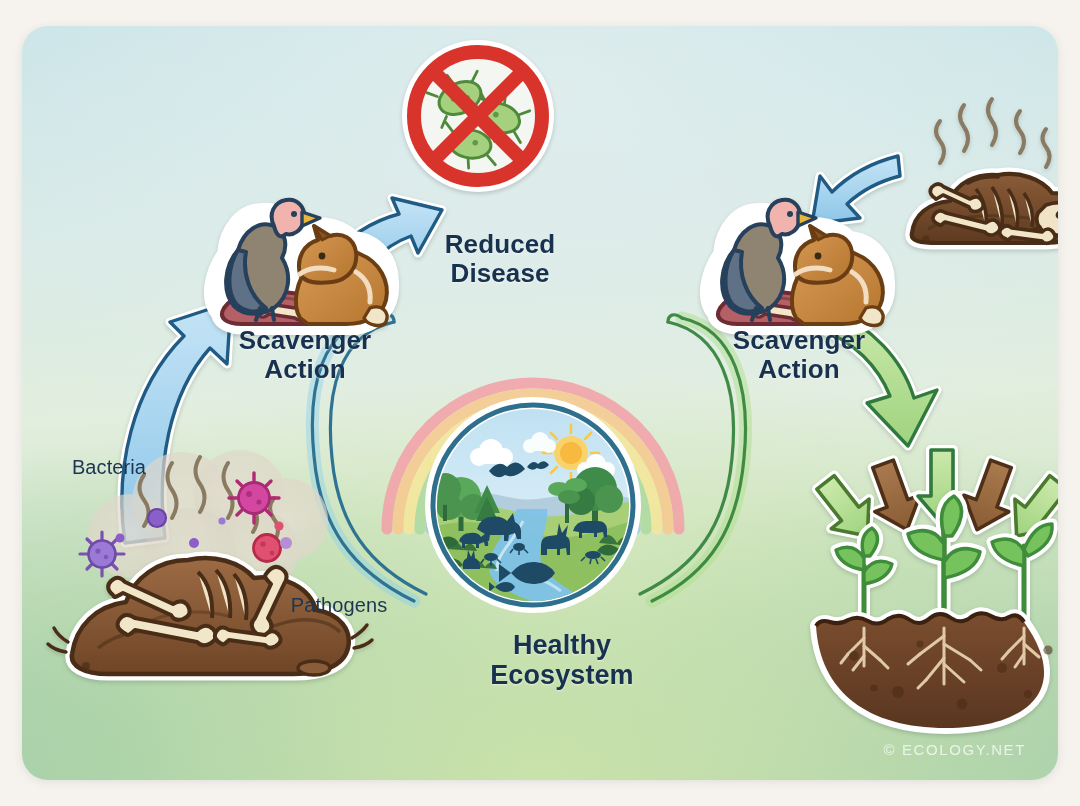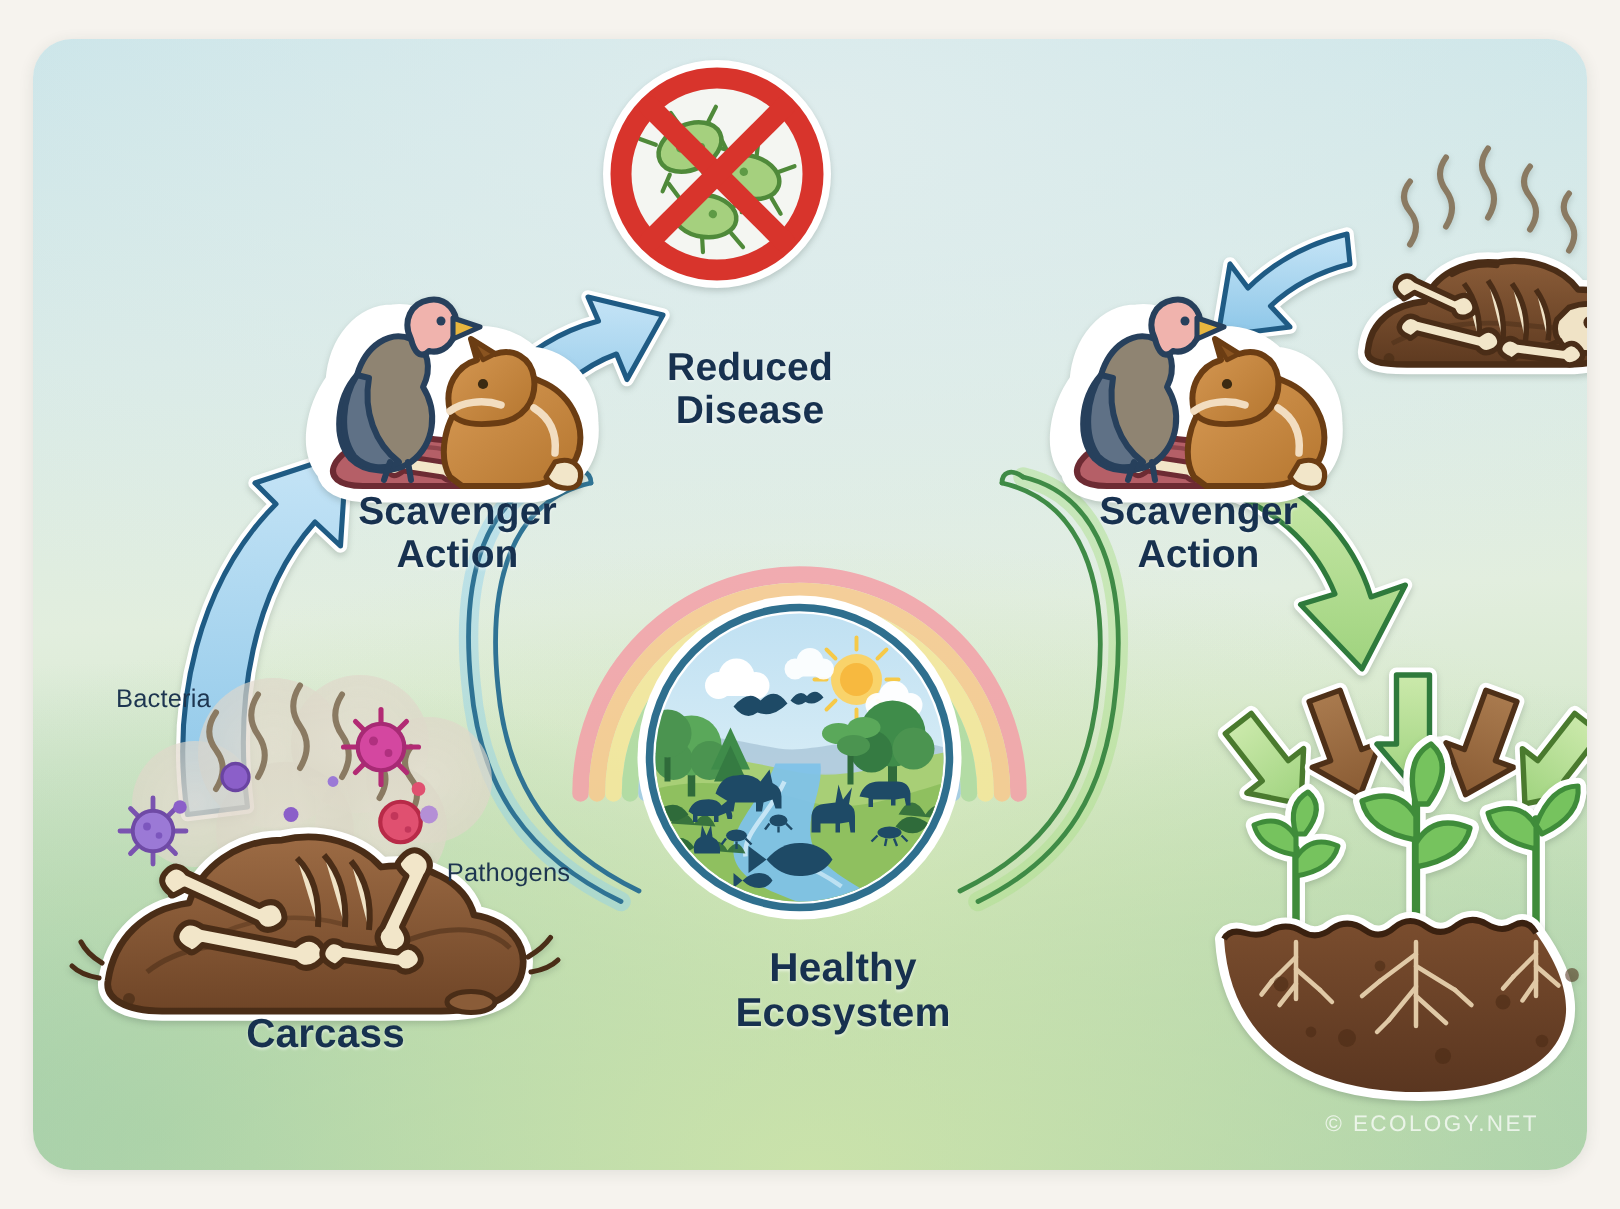--- a/index.html
+++ b/index.html
@@ -22,21 +22,21 @@
   }
   .layer{position:absolute;left:0;top:0;width:1036px;height:754px;}
   .lbl{
     position:absolute;color:#17314f;font-weight:700;
     text-align:center;line-height:1.12;letter-spacing:.1px;
     text-shadow:0 1px 2px rgba(255,255,255,.55);
     white-space:pre-line;
   }
   .lbl-lg{font-size:27px;}
   .lbl-md{font-size:26px;}
-  .lbl-sm{font-size:17px;font-weight:400;color:#1d3550;text-shadow:none;}
+  .lbl-sm{font-size:20px;font-weight:400;color:#1d3550;text-shadow:none;}
   .wm{
     position:absolute;right:32px;bottom:22px;
     font-size:15px;letter-spacing:1.6px;color:rgba(255,255,255,.72);
     font-family:"Liberation Sans",sans-serif;
     margin-left:36px;
   }
   .sticker{filter:drop-shadow(0 2px 2px rgba(50,70,60,.22));}
 </style>
 </head>
 <body>
@@ -650,23 +650,22 @@
               <circle cx="108" cy="166" r="3.6"></circle>
             <circle cx="216" cy="216" r="4.2"></circle>
               <circle cx="62" cy="210" r="3.6"></circle>
           </g>
         </g>
       </g>
     </svg>
 
     <div class="lbl lbl-sm" style="left:32px;top:430px;width:110px;">Bacteria</div>
 
-    <div class="lbl lbl-sm" style="left:262px;top:546px;width:110px;">Pathogens</div>
-
-    <div class="lbl lbl-lg" style="left:80px;top:648px;width:230px;">Carcass</div>
+    <div class="lbl lbl-sm" style="left:262px;top:568px;width:110px;">Pathogens</div>
+
 
     <div class="lbl lbl-md" style="left:168px;top:300px;width:230px;">Scavenger
 Action</div>
 
     <div class="lbl lbl-lg" style="left:410px;top:604px;width:260px;">Healthy
 Ecosystem</div>
 
     <div class="lbl lbl-md" style="left:368px;top:204px;width:220px;">Reduced
 Disease</div>
 

